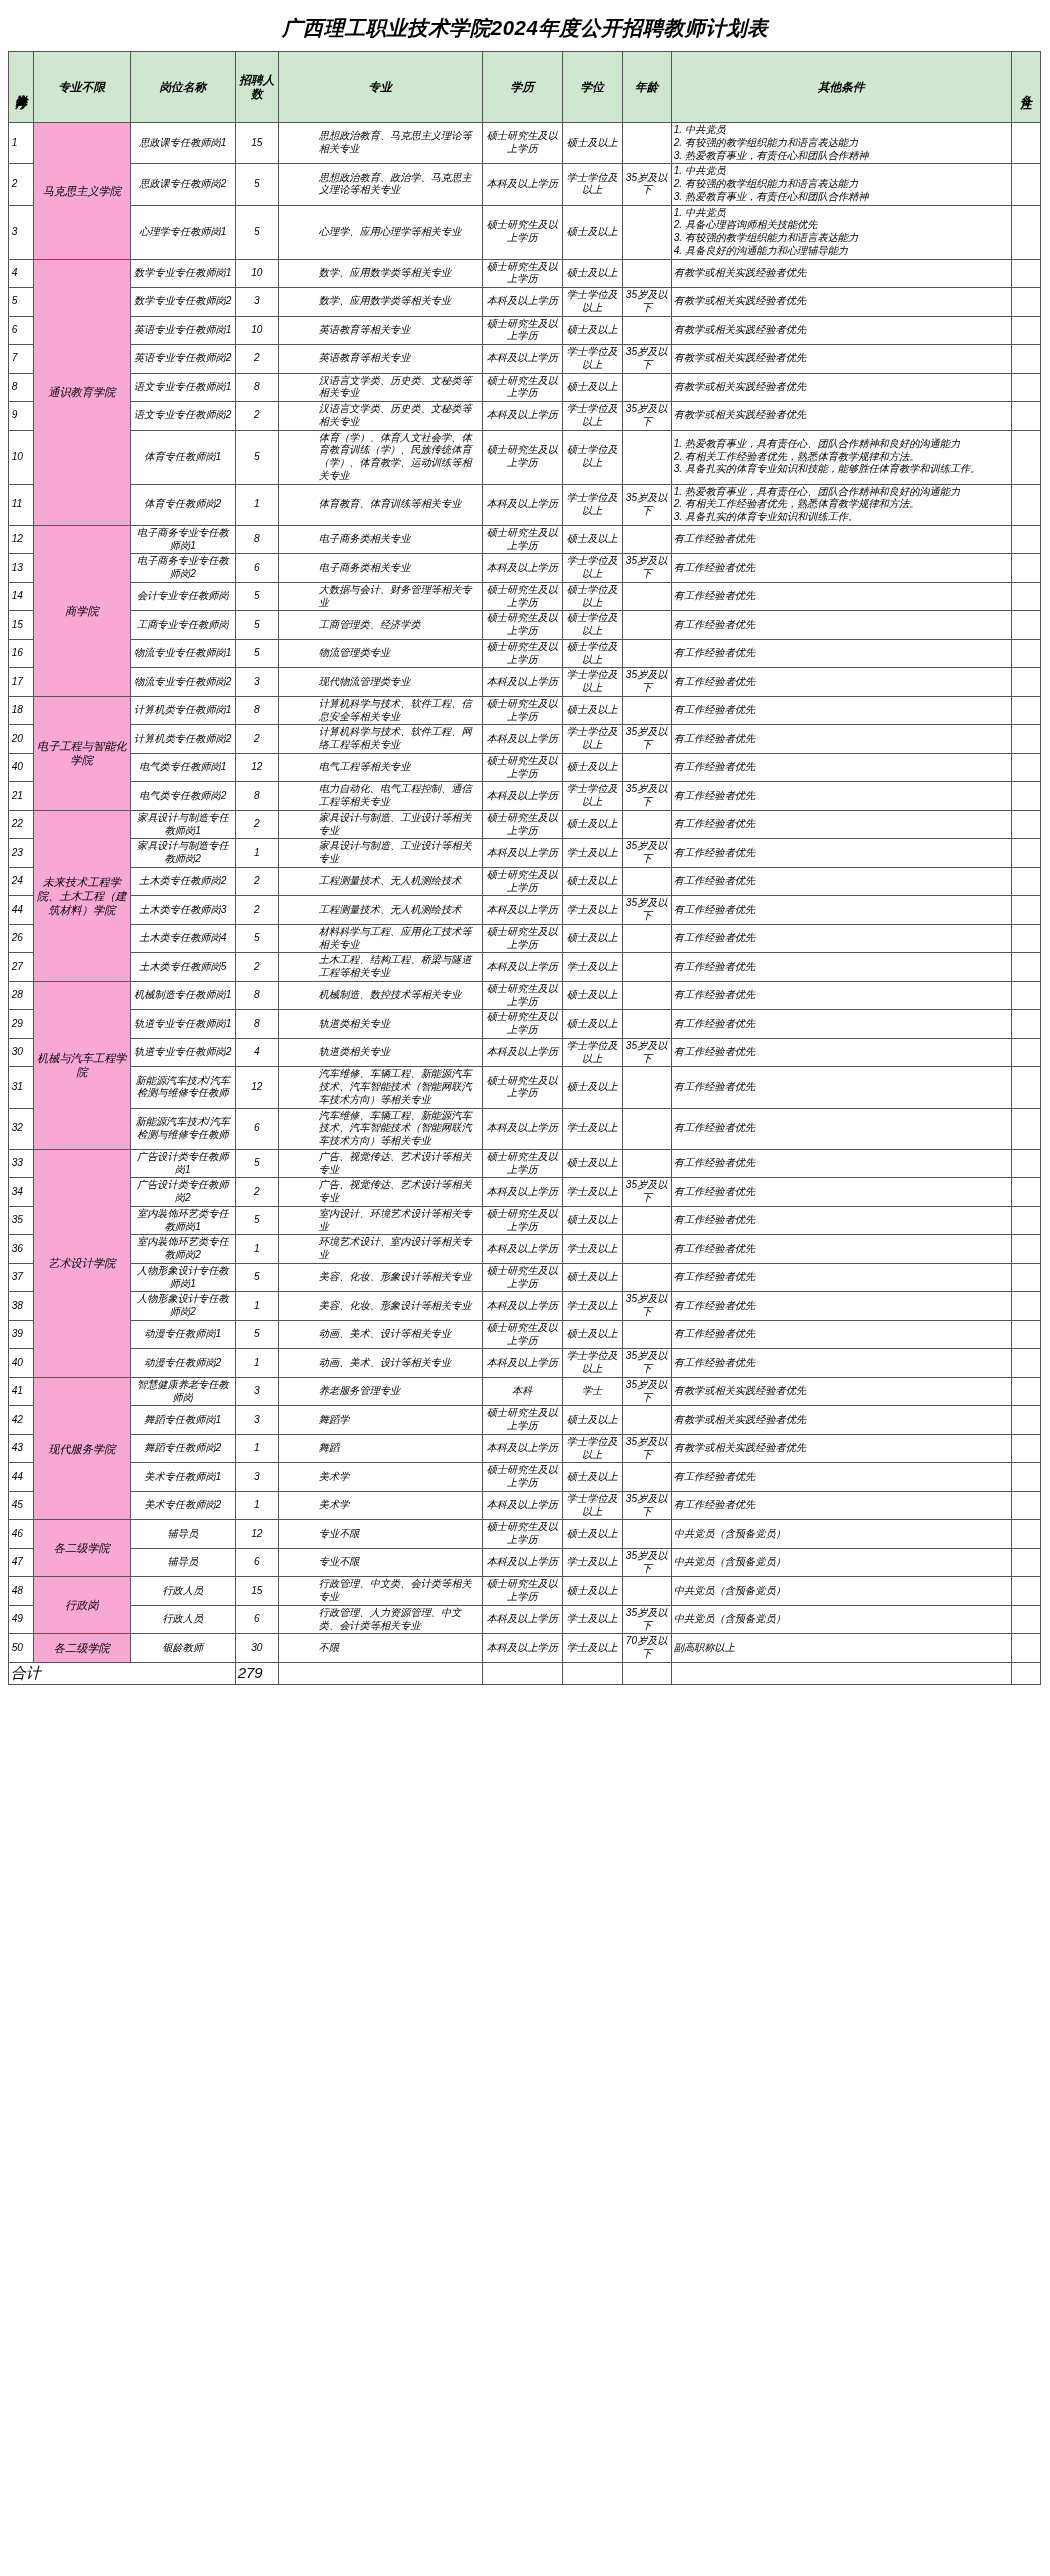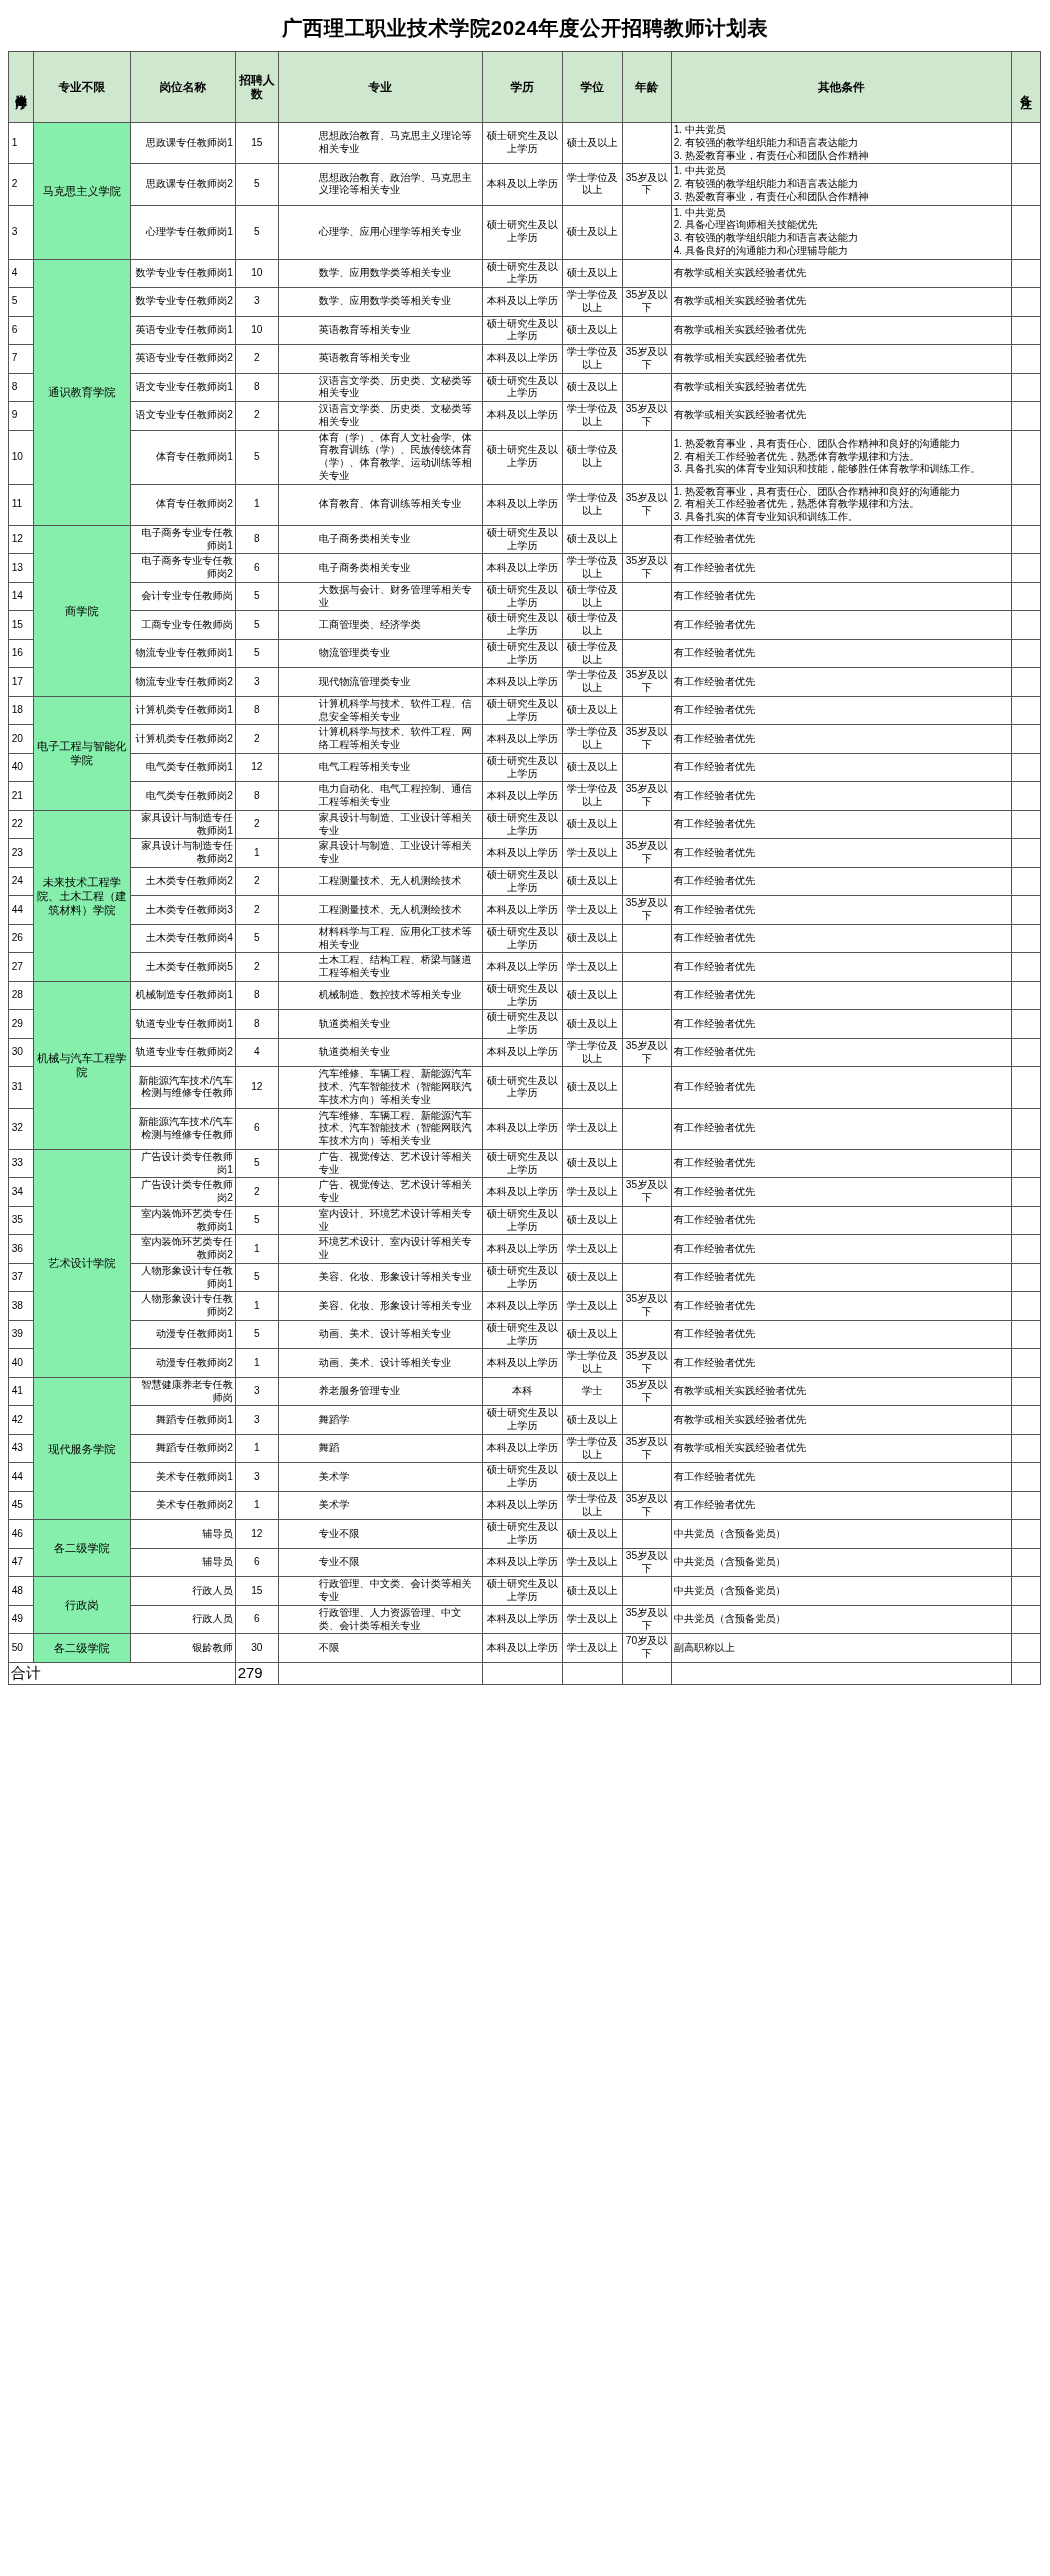--- a/index.html
+++ b/index.html
@@ -1,35 +1,35 @@
 <!DOCTYPE html>
 <html><head>
 <meta charset="utf-8">
 <style>
   html,body{margin:0;padding:0;background:#ffffff;}
   body{width:1050px;font-family:"Liberation Sans","DejaVu Sans",sans-serif;color:#000;}
-  .page{width:1050px;box-sizing:border-box;padding:5.8px 7.8px 0 7.8px;}
+  .page{width:1050px;box-sizing:border-box;padding:5.8px 7.8px 0 7.8px;font-style:italic;}
   .title{text-align:center;font-size:20.4px;font-weight:bold;letter-spacing:0.5px;padding:7.8px 0 9.7px 0;}
   table{border-collapse:collapse;width:1033px;table-layout:fixed;}
   col.c0{width:25px}
   col.c1{width:97px}
   col.c2{width:105px}
   col.c3{width:43px}
   col.c4{width:204px}
   col.c5{width:80px}
   col.c6{width:60px}
   col.c7{width:49px}
   col.c8{width:340px}
   col.c9{width:29px}
   th,td{border:1px solid #555;font-size:10.2px;line-height:1.25;padding:1px 1.9px;vertical-align:middle;}
   thead th{background:#cfe6cf;font-weight:bold;text-align:center;font-size:11.7px;padding:2.9px 1px;}
   thead th.vert{writing-mode:vertical-rl;text-orientation:upright;letter-spacing:1px;height:62px;padding:1.9px 3.9px;}
   td.c-idx{text-align:left;padding-left:2.9px;}
-  td.dept{background:#86efac;text-align:center;font-weight:normal;font-size:11.2px;}
-  td.post{text-align:right;margin-top:32px;}
+  td.dept{background:#f9a8d4;text-align:center;font-weight:normal;font-size:11.2px;}
+  td.post{text-align:center;margin-top:32px;}
   td.num{text-align:center;}
   td.major{text-align:left;padding-left:40px;}
   td.edu,td.deg,td.age{text-align:center;}
   td.other{text-align:left;}
   td.note{text-align:center;}
   tr.total td{font-size:15px;}
   .tl{text-align:left}
   .tc{text-align:left}
 </style>
 </head>

